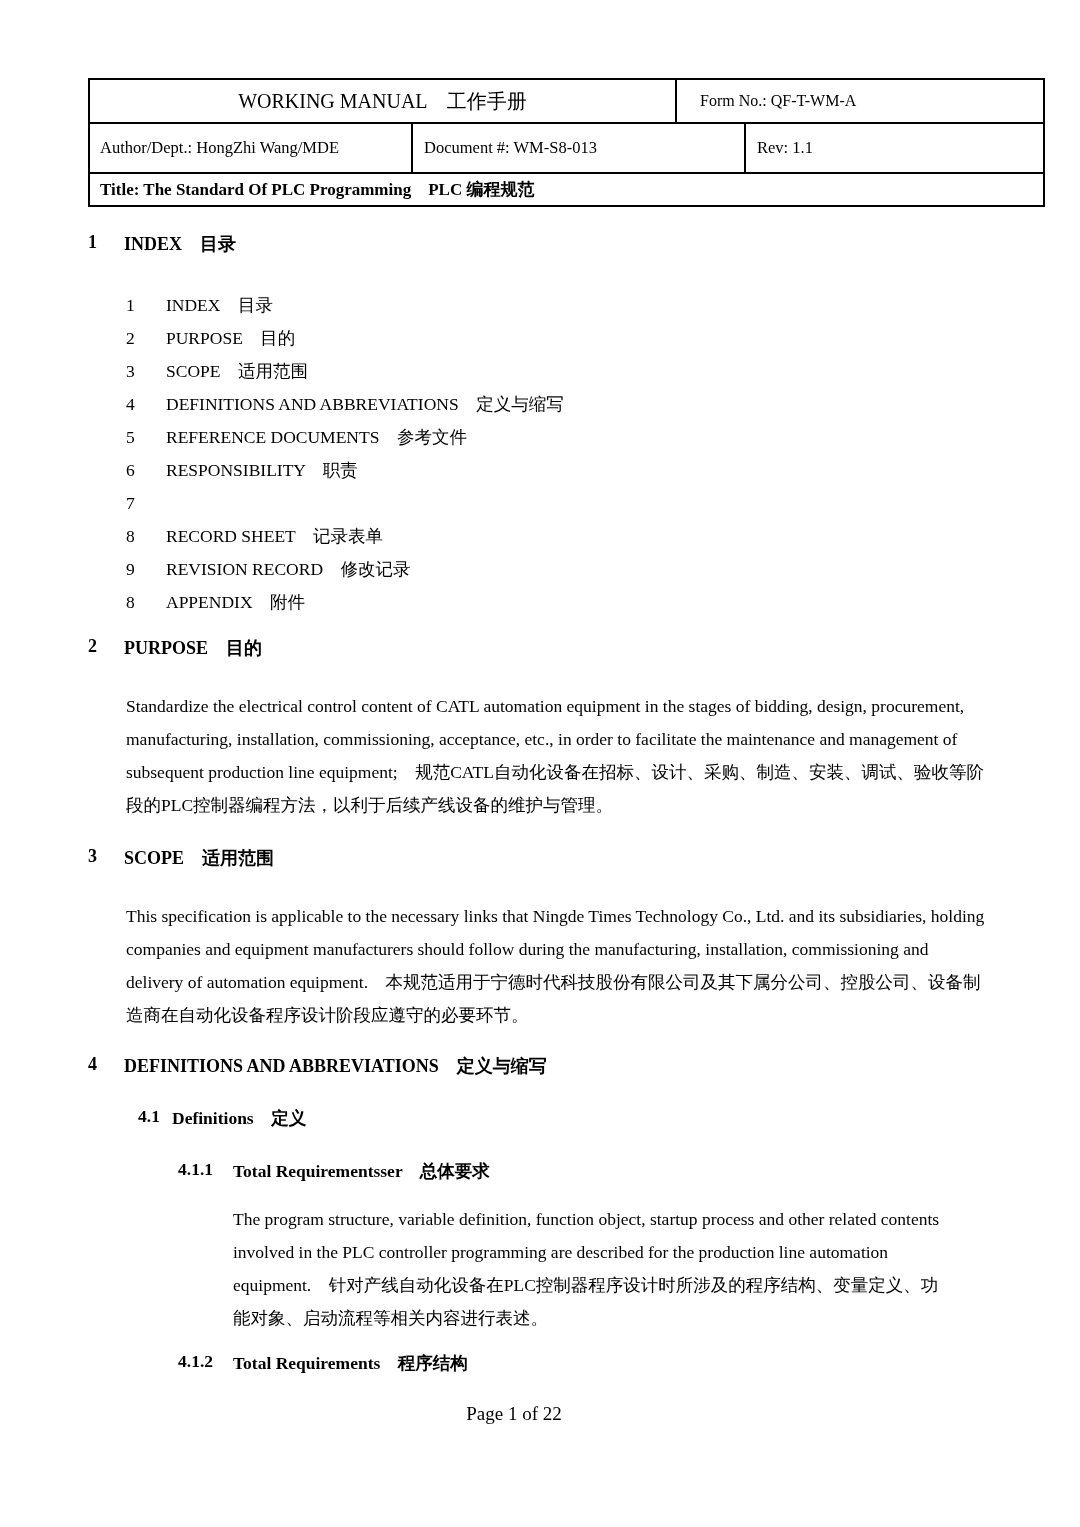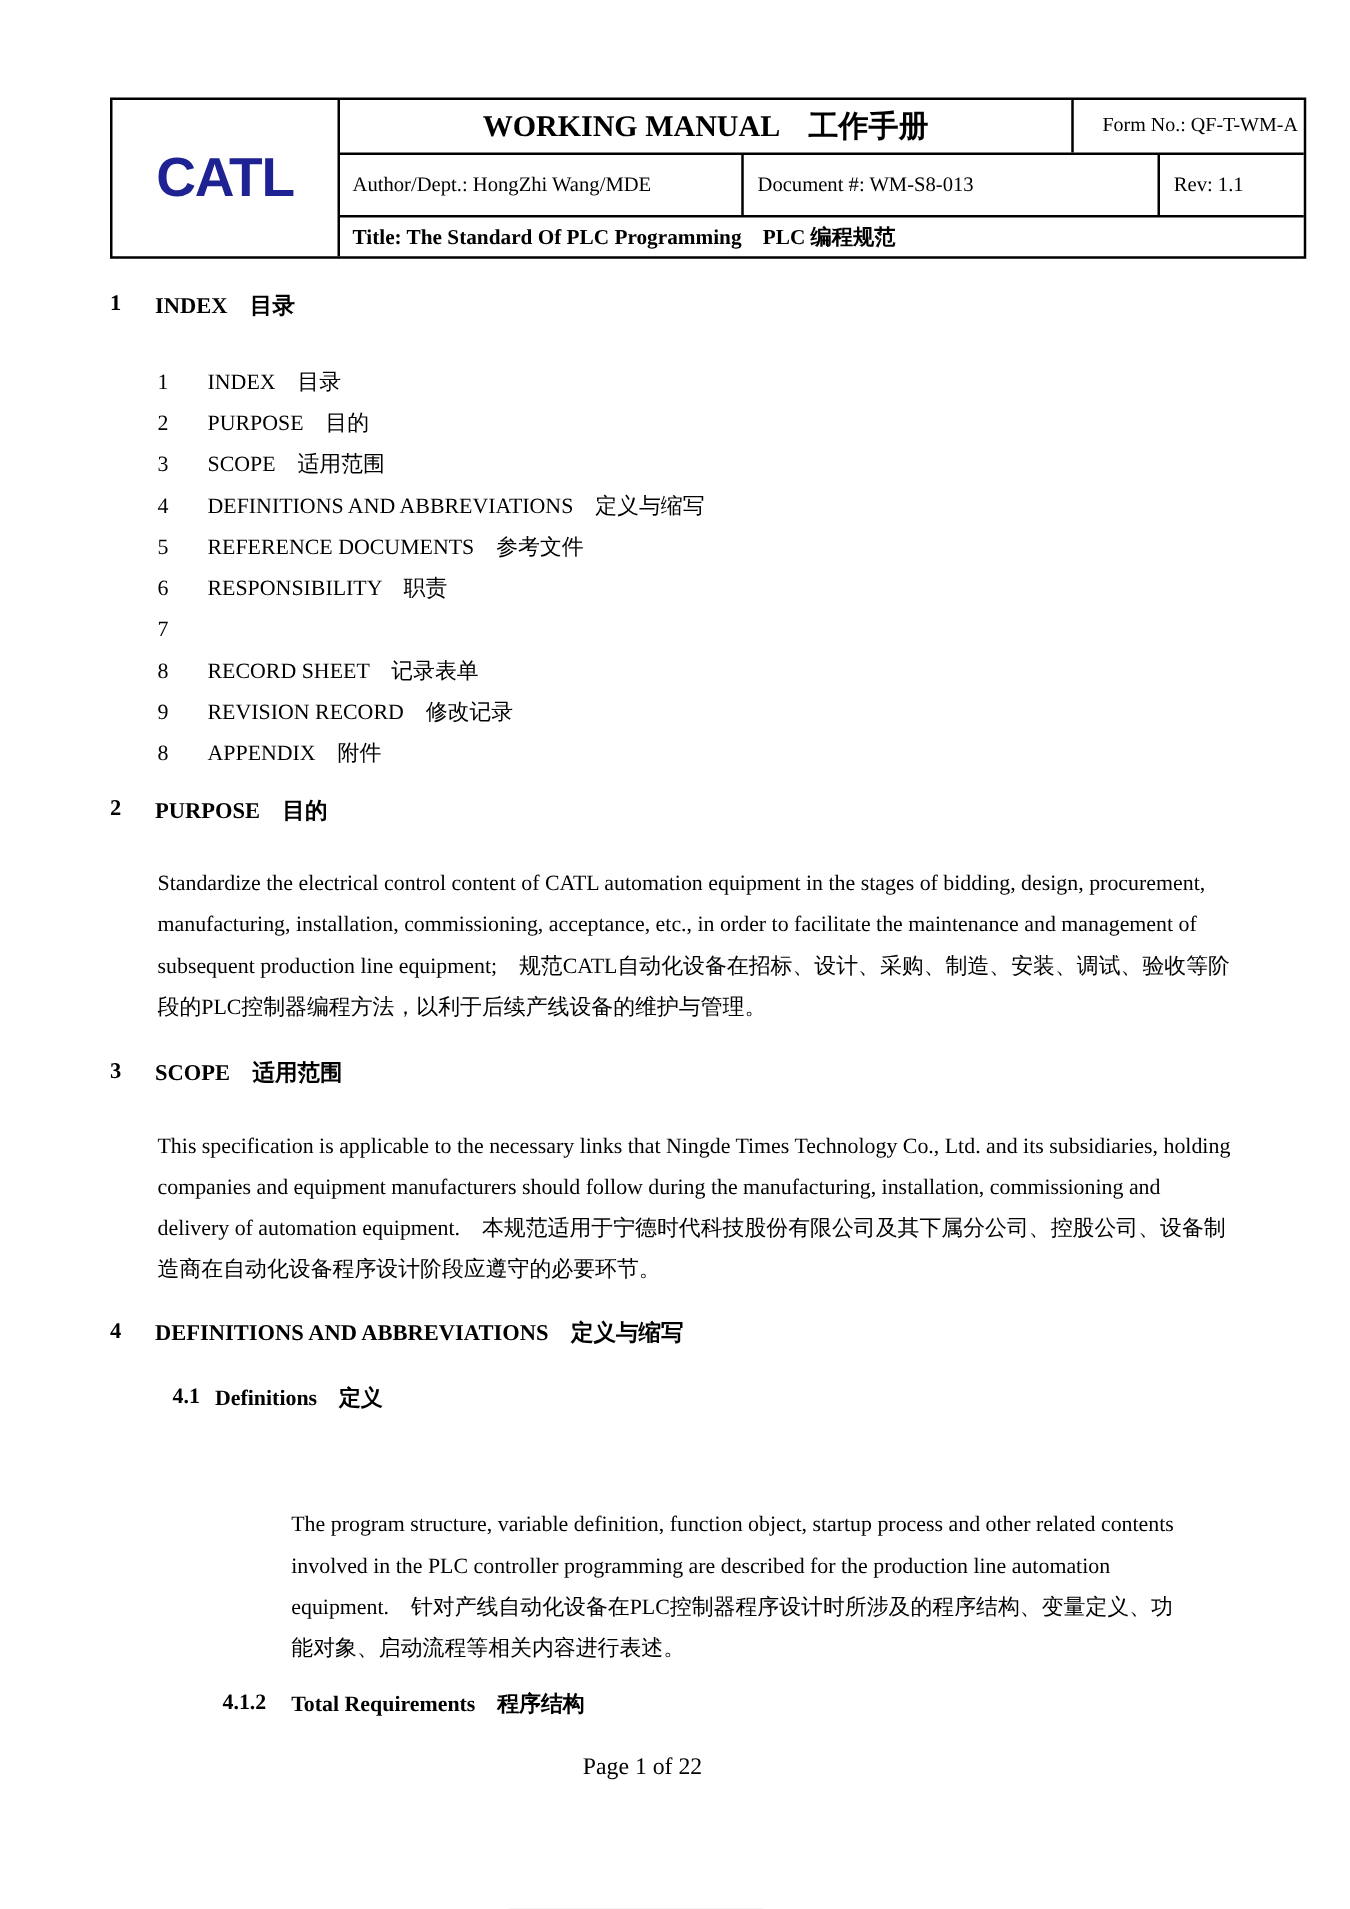--- a/index.html
+++ b/index.html
@@ -37,22 +37,21 @@
   .hdr-right { flex:1; display:flex; flex-direction:column; }
   .hdr-row { display:flex; }
   .hdr-row-1 { height:44px; border-bottom:2px solid #000; }
   .hdr-row-2 { height:50px; border-bottom:2px solid #000; }
   .hdr-row-3 { flex:1; }
   .cell { display:flex; align-items:center; font-size:16.5px; }
   .cell-manual {
     width:587px; flex:0 0 587px;
     justify-content:center;
     border-right:2px solid #000;
-    font-size:24px;
-    font-weight:bold;
+    font-size:20px;
   }
   .cell-formno { flex:1; padding-left:11px; font-size:16px;margin-left:12px; }
   .cell-author { width:323px; flex:0 0 323px; padding-left:10px; border-right:2px solid #000; }
   .cell-docno  { width:333px; flex:0 0 333px; padding-left:11px; border-right:2px solid #000; }
   .cell-rev    { flex:1; padding-left:11px; }
   .cell-title  { flex:1; padding-left:10px; font-weight:bold; font-size:17px; }
 
   
   .abs { position:absolute; }
   .h1 {
@@ -100,23 +99,20 @@
     left:88px; top:1403px; width:852px;
     text-align:center; font-size:19px;
   }
 </style>
 </head>
 <body>
 
 <div class="page">
 
   <div class="hdr-table">
-    <div class="logo-cell">
-      <span class="logo-text" style="color: rgb(31, 34, 146);">CATL</span>
-    </div>
     <div class="hdr-right">
       <div class="hdr-row hdr-row-1">
         <div class="cell cell-manual pre">WORKING MANUAL    工作手册</div>
         <div class="cell cell-formno">Form No.: QF-T-WM-A</div>
       </div>
       <div class="hdr-row hdr-row-2">
         <div class="cell cell-author">Author/Dept.: HongZhi Wang/MDE</div>
         <div class="cell cell-docno">Document #: WM-S8-013</div>
         <div class="cell cell-rev">Rev: 1.1</div>
       </div>
@@ -188,20 +184,24 @@
   <div class="abs h1 h-defs">
     <span class="num">4</span>
     <span class="pre">DEFINITIONS AND ABBREVIATIONS    定义与缩写</span>
   </div>
 
   <div class="abs h2 h-41">
     <span class="num">4.1</span>
     <span class="pre">Definitions    定义</span>
   </div>
 
+  <div class="abs h3 h-411">
+    <span class="num">4.1.1</span>
+    <span class="pre">Total Requirementsser    总体要求</span>
+  </div>
   <div class="abs para para-411 pre">The program structure, variable definition, function object, startup process and other related contents involved in the PLC controller programming are described for the production line automation equipment.    针对产线自动化设备在PLC控制器程序设计时所涉及的程序结构、变量定义、功能对象、启动流程等相关内容进行表述。</div>
 
   <div class="abs h3 h-412">
     <span class="num">4.1.2</span>
     <span class="pre">Total Requirements    程序结构</span>
   </div>
 
   <div class="abs footer">Page 1 of 22</div>
 
 </div>

